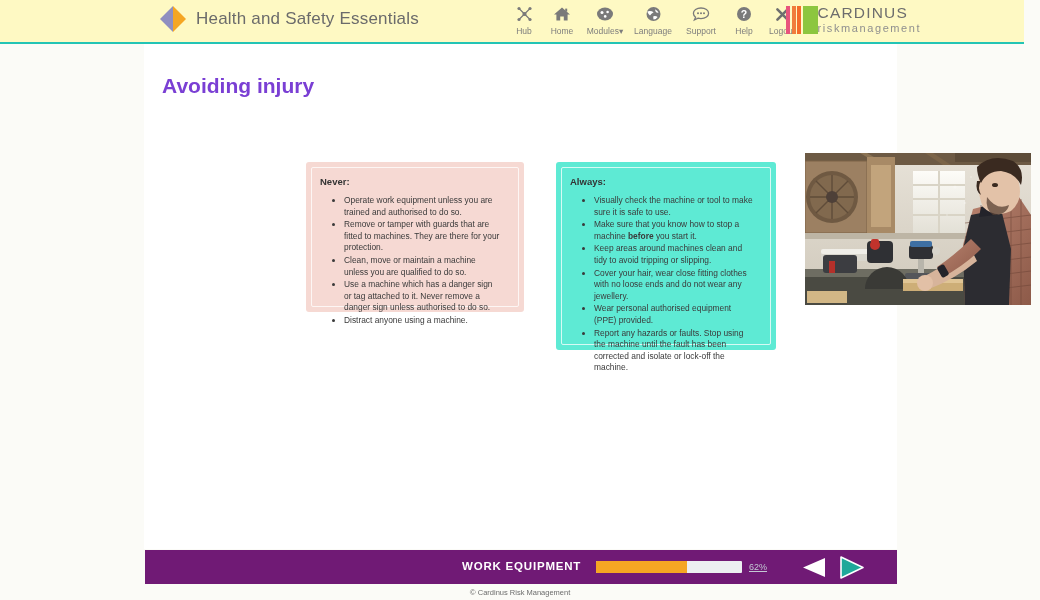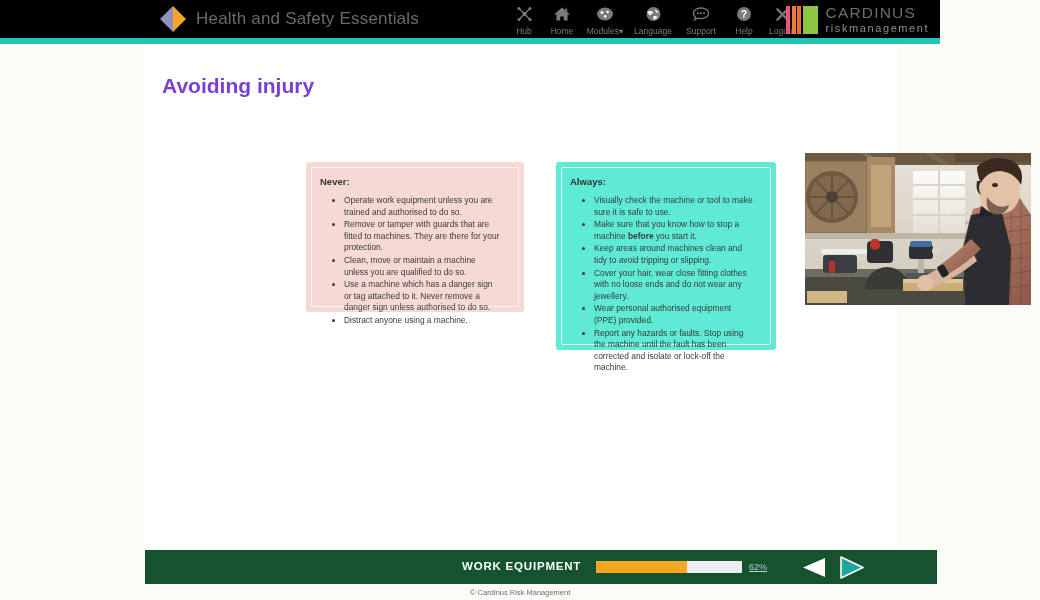--- a/index.html
+++ b/index.html
@@ -6,23 +6,23 @@
   body{
     width:1040px;height:600px;overflow:hidden;
     background:#fbfbf7;
     font-family:"Liberation Sans", sans-serif;
     -webkit-font-smoothing:antialiased;
   }
   .app{position:relative;width:1040px;height:600px;}
 
   
   .header{
-    position:absolute;left:0;top:0;width:940px;height:44px;
-    background:#000000;
-    border-bottom:6px solid #b91c1c;
+    position:absolute;left:0;top:0;width:1024px;height:44px;
+    background:#fef9c3;
+    border-bottom:2px solid #b91c1c;
     box-sizing:border-box;
   }
   .brand{
     position:absolute;left:160px;top:6px;
     display:flex;align-items:center;gap:10px;
   }
   .diamond{
     width:26px;height:26px;position:relative;flex:0 0 auto;
   }
   .diamond .half-l,.diamond .half-r{
@@ -43,21 +43,21 @@
     cursor:pointer;color:#7a7a7a;
   }
   .navitem.wide{width:48px;}
   .navitem .glyph{height:20px;display:flex;align-items:center;justify-content:center;}
   .navitem .glyph svg{display:block;}
   .navitem .lbl{
     font-size:8.5px;color:#7d7d7d;margin-top:2px;white-space:nowrap;
   }
 
   .cardinus{
-    position:absolute;left:786px;top:5px;display:flex;align-items:flex-end;gap:8px;
+    position:absolute;left:786px;top:5px;display:flex;align-items:flex-end;
   }
   .cbars{display:flex;gap:1.5px;height:28px;align-items:stretch;}
   .cbars i{display:block;width:4px;height:28px;}
   .cbars i.b1{background:#e8547c;}
   .cbars i.b2{background:#f07c3c;}
   .cbars i.b3{background:#f46b2a;}
   .cbars i.b4{background:#8cc63f;width:15px;}
   .ctext{line-height:1;}
   .ctext .c1{font-size:15.5px;letter-spacing:1.2px;color:#6d6d6d;}
   .ctext .c2{font-size:11px;letter-spacing:1.6px;color:#8f8f8f;margin-top:2px;}
@@ -374,21 +374,21 @@
         <g fill="#ffffff" opacity="0.25">
           <circle cx="150" cy="34" r="1.5"></circle>
             <circle cx="160" cy="50" r="1.2"></circle>
           <circle cx="142" cy="62" r="1"></circle>
             <circle cx="166" cy="24" r="1"></circle>
         </g>
       </svg>
     </div>
   </div>
 
-  <div class="bottombar" style="background: #14532d; padding-left: 40px;">
+  <div class="bottombar" style="background: #701a75;">
     <div class="bb-title">WORK EQUIPMENT</div>
 
     <div class="pbar">
       <div class="fill" style="width: 62%; background: rgb(245, 166, 35);"></div>
     </div>
     <div class="ppct">62%</div>
 
     <div class="navbtn" id="prev-btn">
       <svg width="26" height="21" viewBox="0 0 26 21">
         <path d="M24 1 L24 20 L2 10.5 Z" fill="#ffffff"></path>

